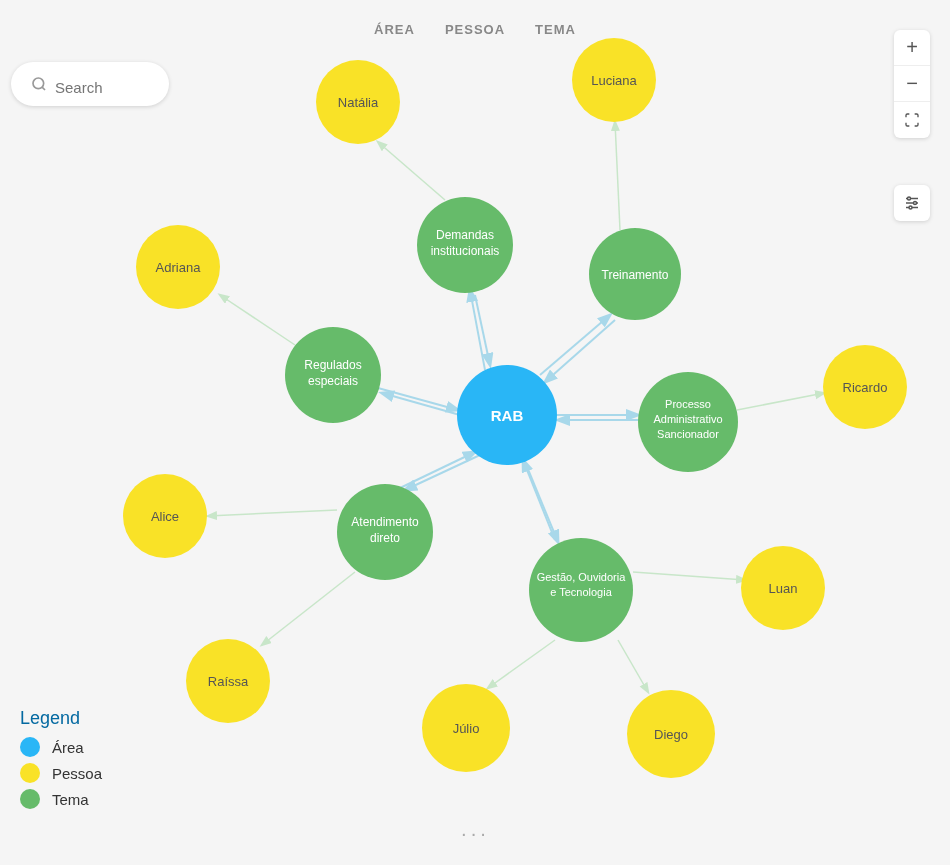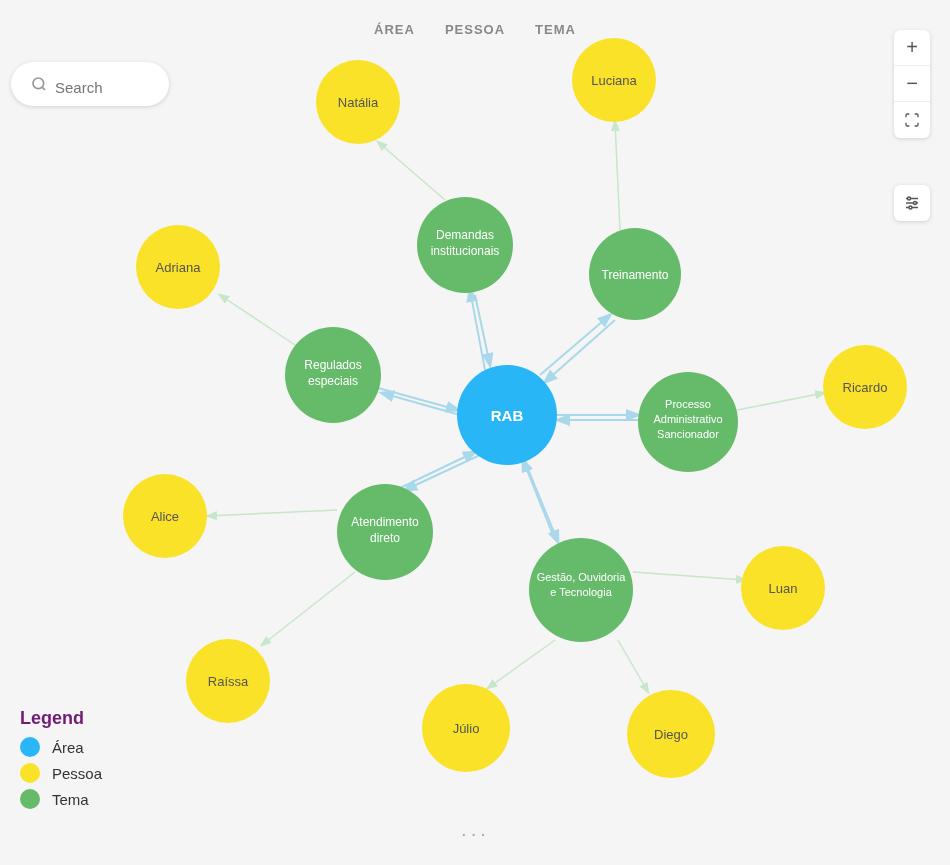--- a/index.html
+++ b/index.html
@@ -113,22 +113,22 @@
     }
 
     
     .legend {
       position: absolute;
       bottom: 50px;
       left: 20px;
     }
     .legend-title {
       font-size: 18px;
-      font-weight: bold;
-      color: #701a75;
+      font-weight: normal;
+      color: #0369a1;
       margin-bottom: 8px;
     }
     .legend-item {
       display: flex;
       align-items: center;
       gap: 12px;
       margin-bottom: 6px;
     }
     .legend-dot {
       width: 20px;

